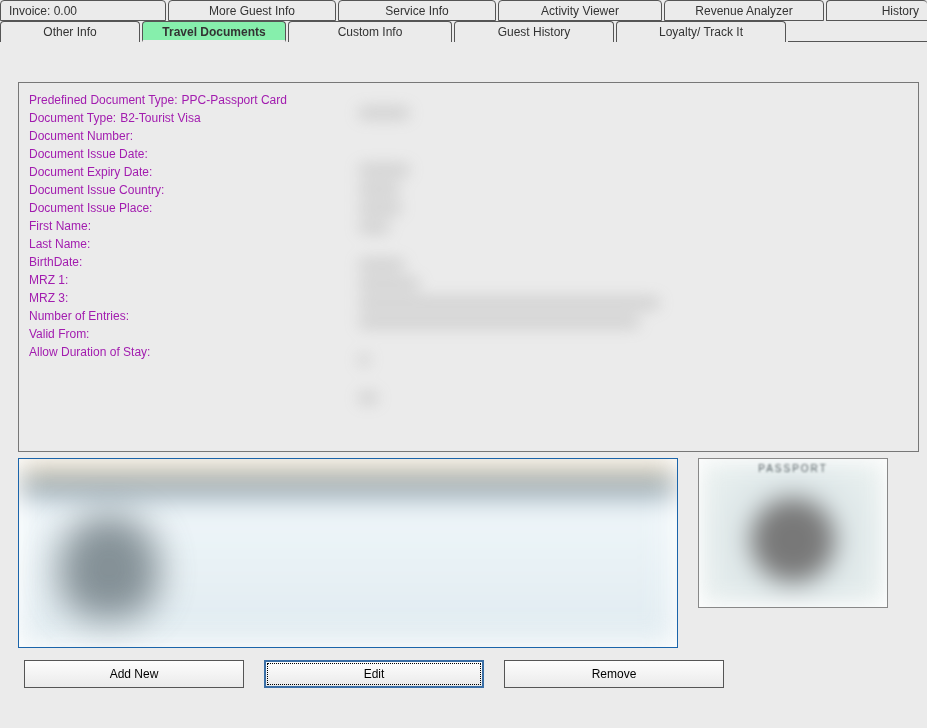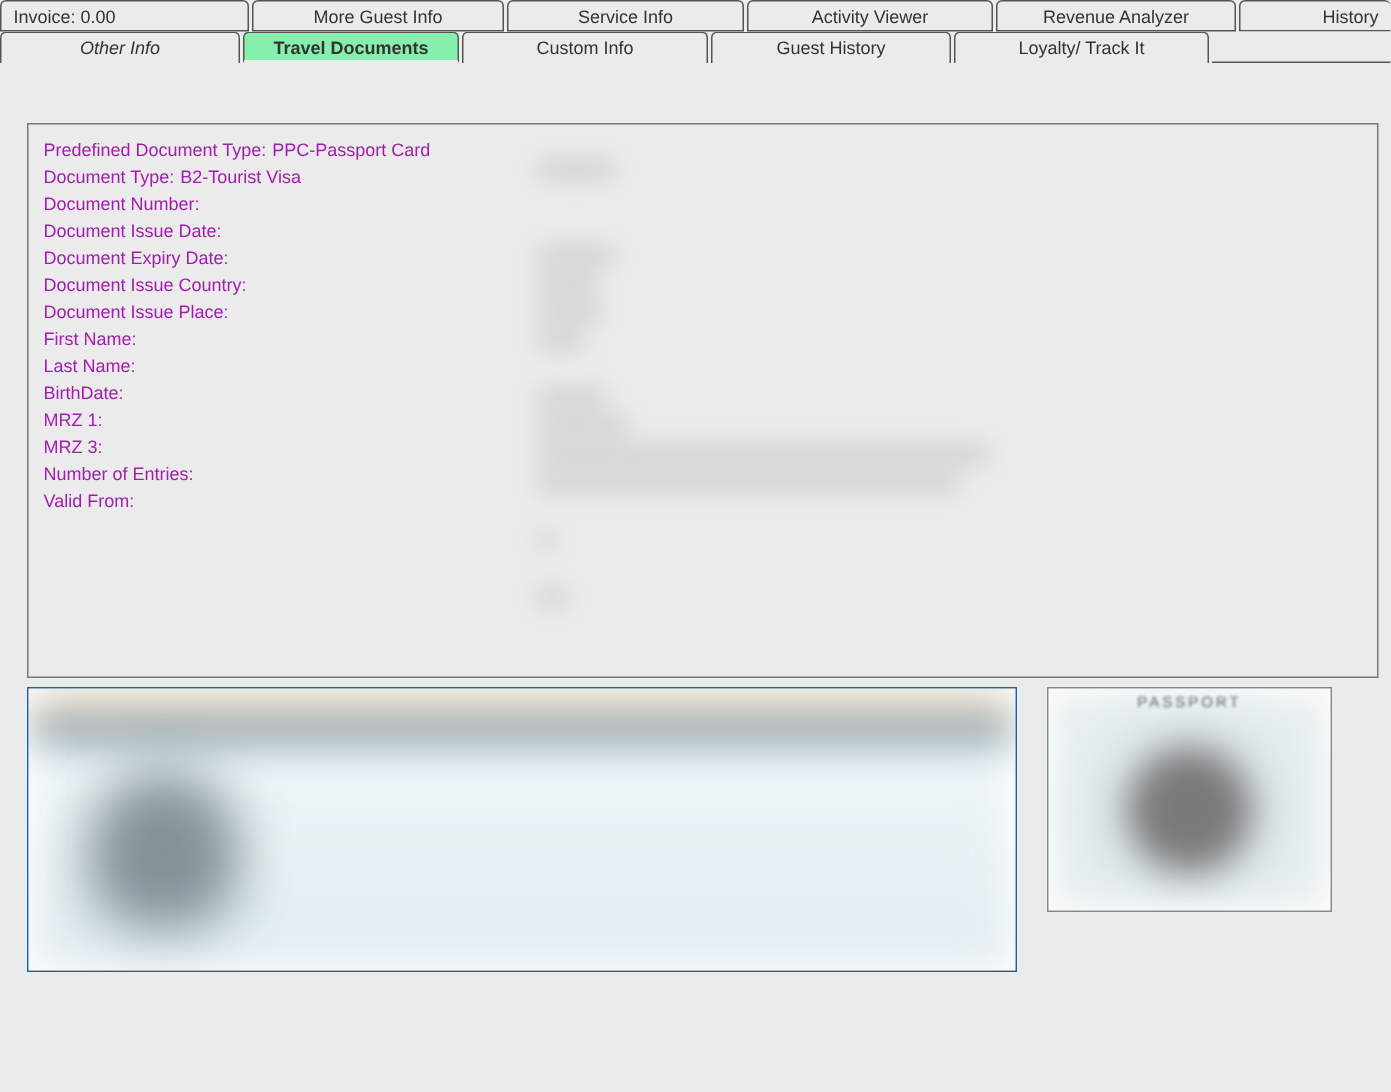--- a/index.html
+++ b/index.html
@@ -44,21 +44,21 @@
     
     
     .tab-invoice   { width: 166px; text-align: left; padding-left: 8px;}
     .tab-moreinfo  { width: 168px; }
     .tab-service   { width: 158px; }
     .tab-activity  { width: 164px; }
     .tab-revenue   { width: 160px; text-align: center; }
     .tab-history   { flex: 1; text-align: right; border-right: none; margin-right: 0;}
     
     
-    .tab-other     { width: 160px; font-style: italic; }
+    .tab-other     { width: 140px; }
     .tab-travel    { width: 144px; }
     .tab-custom    { width: 164px; }
     .tab-guesthist { width: 160px; }
     .tab-loyalty   { width: 170px; }
     .tab-row2-fill { flex:1; border-bottom: 1px solid #555; }
     
     .row-underline {
       border-bottom: 1px solid #555;
     }
     
@@ -236,20 +236,24 @@
       <span class="info-value"></span>
     </div>
     <div class="info-row">
       <span class="info-label">Number of Entries:</span>
       <span class="info-value"></span>
     </div>
     <div class="info-row">
       <span class="info-label">Valid From:</span>
       <span class="info-value"></span>
     </div>
+    <div class="info-row">
+      <span class="info-label">Allow Duration of Stay:</span>
+      <span class="info-value"></span>
+    </div>
 
     <div class="blur-col">
       <div style="width:50px;"></div>
       <div style="width:0px; background:transparent;"></div>
       <div style="width:0px; background:transparent;"></div>
       <div style="width:50px;"></div>
       <div style="width:40px;"></div>
       <div style="width:42px;"></div>
       <div style="width:30px;"></div>
       <div style="width:0px; background:transparent;"></div>
@@ -268,13 +272,18 @@
     <div class="big-preview">
       <div class="blur-doc"></div>
       <div class="dark-blob"></div>
     </div>
     <div class="small-preview">
       <div class="bg"></div>
       <div class="label">PASSPORT</div>
     </div>
   </div>
 
+  <div class="button-row">
+    <button class="btn">Add New</button>
+    <button class="btn focus">Edit</button>
+    <button class="btn">Remove</button>
+  </div>
 </div>
 
 </body></html>

